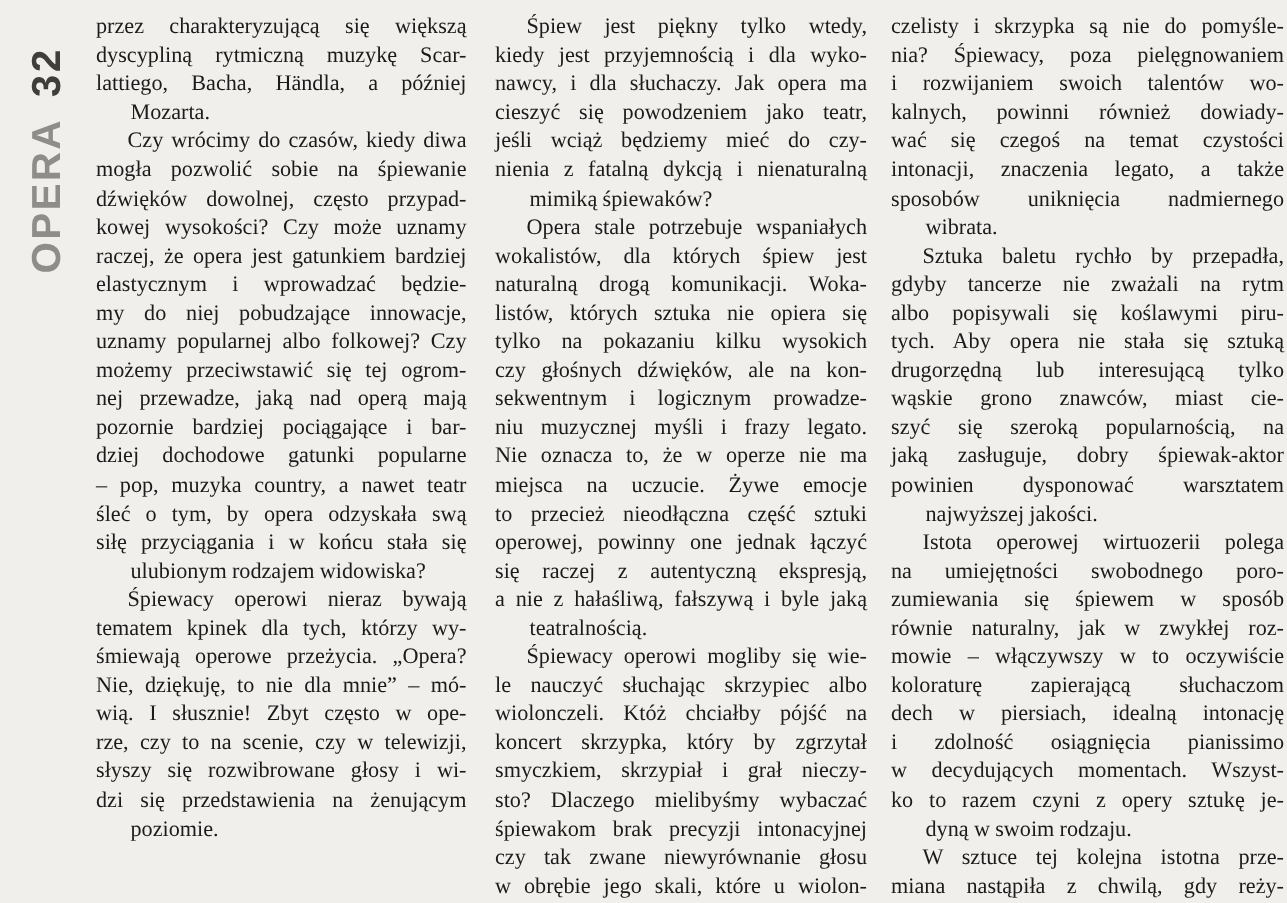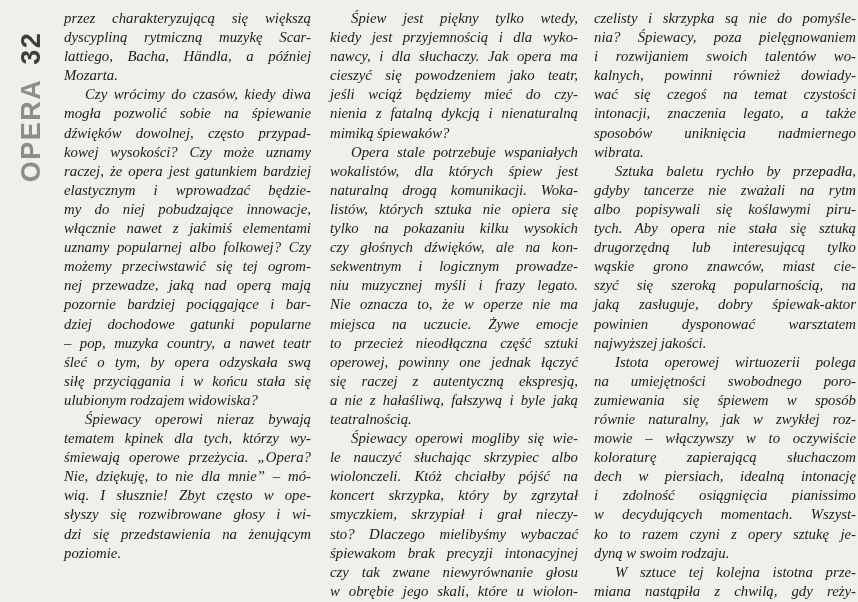--- a/index.html
+++ b/index.html
@@ -35,36 +35,36 @@
     text-align: center;
   }
   .sidebar-rotated .mag-title { color: #8f8d89; }
   .sidebar-rotated .issue-number { color: #403e3b; margin-left: 14px; }
 
   .text-col {
     position: absolute;
     top: 9px;
     font-size: 14.8px;
     line-height: 19.1px;
-    font-style: italic;
   }
   .col-0 { left: 64px;  width: 247px; }
   .col-1 { left: 330px; width: 248px; }
   .col-2 { left: 594px; width: 262px; }
 
   .para { margin: 0; }
   .line {
     text-align: justify;
     text-align-last: justify;
     -moz-text-align-last: justify;
     white-space: normal;
     word-spacing: -0.2px;
   }
   .line.last {
     text-align-last: left;
+    margin-left: 23px;
     -moz-text-align-last: left;
   }
   .line.indent { text-indent: 21px; }
 </style>
 </head>
 <body>
 
 <div class="page">
 
   <div class="sidebar-rotated">
@@ -79,37 +79,37 @@
         <div class="line last">Mozarta.</div>
       </div>
       <div class="para">
         <div class="line indent">Czy wrócimy do czasów, kiedy diwa</div>
         <div class="line">mogła pozwolić sobie na śpiewanie</div>
         <div class="line">dźwięków dowolnej, często przypad-</div>
         <div class="line">kowej wysokości? Czy może uznamy</div>
         <div class="line">raczej, że opera jest gatunkiem bardziej</div>
         <div class="line">elastycznym i wprowadzać będzie-</div>
         <div class="line">my do niej pobudzające innowacje,</div>
-        <div class="line">włącznie nawet z jakimiś elementami</div>
         <div class="line">uznamy popularnej albo folkowej? Czy</div>
         <div class="line">możemy przeciwstawić się tej ogrom-</div>
         <div class="line">nej przewadze, jaką nad operą mają</div>
         <div class="line">pozornie bardziej pociągające i bar-</div>
         <div class="line">dziej dochodowe gatunki popularne</div>
         <div class="line">– pop, muzyka country, a nawet teatr</div>
         <div class="line">śleć o tym, by opera odzyskała swą</div>
         <div class="line">siłę przyciągania i w końcu stała się</div>
         <div class="line last">ulubionym rodzajem widowiska?</div>
       </div>
       <div class="para">
         <div class="line indent">Śpiewacy operowi nieraz bywają</div>
         <div class="line">tematem kpinek dla tych, którzy wy-</div>
         <div class="line">śmiewają operowe przeżycia. „Opera?</div>
         <div class="line">Nie, dziękuję, to nie dla mnie” – mó-</div>
         <div class="line">wią. I słusznie! Zbyt często w ope-</div>
+        <div class="line">rze, czy to na scenie, czy w telewizji,</div>
         <div class="line">słyszy się rozwibrowane głosy i wi-</div>
         <div class="line">dzi się przedstawienia na żenującym</div>
         <div class="line last">poziomie.</div>
       </div>
     </div>
   <div class="text-col col-1">
       <div class="para">
         <div class="line indent">Śpiew jest piękny tylko wtedy,</div>
         <div class="line">kiedy jest przyjemnością i dla wyko-</div>
         <div class="line">nawcy, i dla słuchaczy. Jak opera ma</div>

